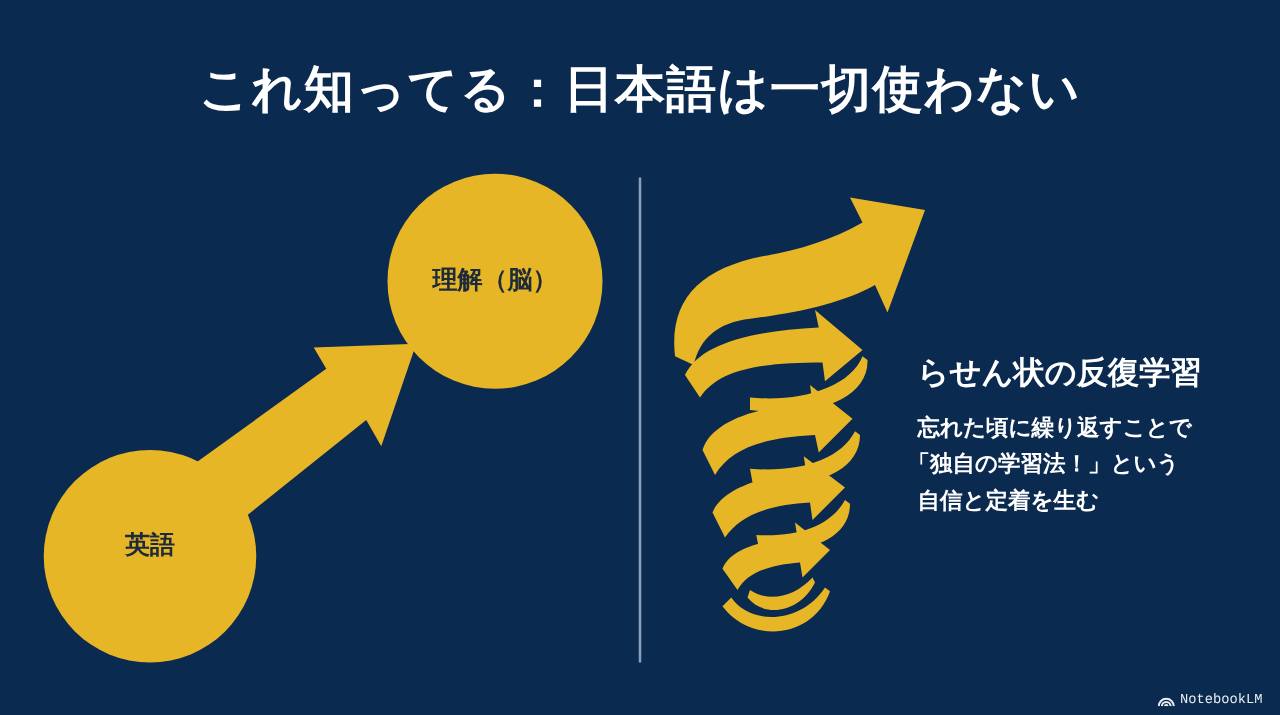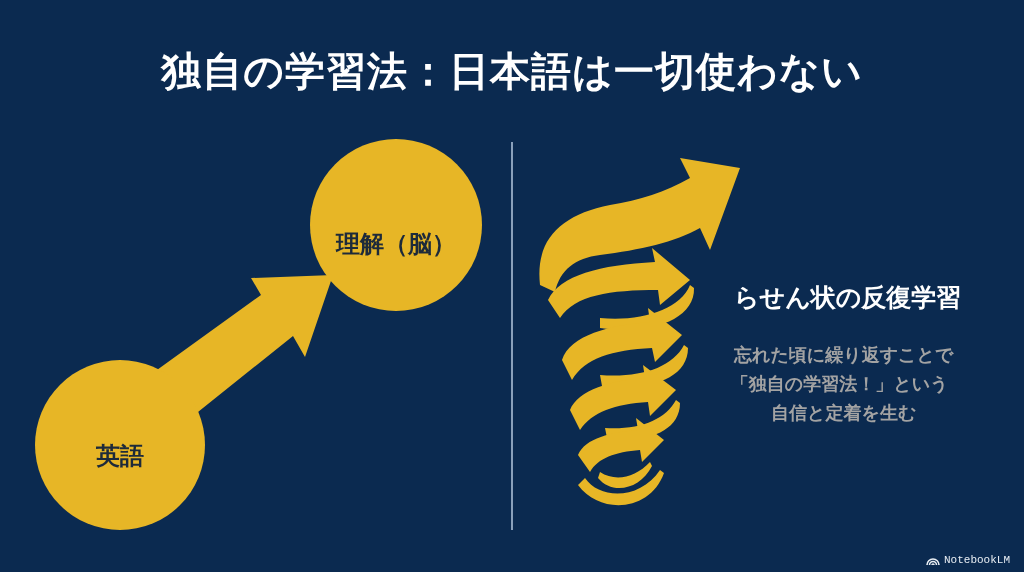--- a/index.html
+++ b/index.html
@@ -9,47 +9,46 @@
     font-family: "DejaVu Sans", "Liberation Sans", sans-serif;
     position: relative;
   }
   .title {
     position: absolute; left: 0; top: 44px; width: 1024px;
     text-align: center; color: #ffffff; font-size: 40px; font-weight: bold;
     letter-spacing: 1px;
   }
   svg.art { position: absolute; left: 0; top: 0; }
   .circle-label {
-    position: absolute; color: #1d2a3a; font-weight: bold; font-size: 24px;
+    position: absolute; color: #1d2a3a; font-weight: bold; font-size: 20px;
     text-align: center;
-    margin-top: 18px;
   }
   .divider {
     position: absolute; left: 511px; top: 142px; width: 2px; height: 388px;
     background: #8aa0bb;
   }
   .spiral-heading {
     position: absolute; left: 734px; top: 281px;
     color: #ffffff; font-size: 25px; font-weight: bold;
   }
   .spiral-desc {
-    position: absolute; left: 734px; top: 340px;
-    color: #a3a3a3; font-size: 18px; font-weight: bold; line-height: 29px; text-align: center;
+    position: absolute; left: 734px; top: 328px;
+    color: #ffffff; font-size: 18px; font-weight: bold; line-height: 29px;
   }
   .spiral-desc div { white-space: nowrap; }
   .brand {
     position: absolute; right: 14px; bottom: 6px;
     color: #e8edf3; font-size: 11px; font-family: Liberation Mono, monospace;
     display: flex; align-items: center; gap: 4px;
   }
 </style>
 </head>
 <body>
 
-<div class="title">独自の学習法：日本語は一切使わない</div>
+<div class="title">これ知ってる：日本語は一切使わない</div>
 
 <svg class="art" width="1024" height="572" viewBox="0 0 1024 572">
 
   <g>
     <polygon fill="#e7b626" points="150,375 261,295 251,278 333,275 305,357 293,336 198,412"></polygon>
   </g>
   <circle cx="120" cy="445" r="85" fill="#e7b626"></circle>
   <circle cx="396" cy="225" r="86" fill="#e7b626"></circle>
 
   <g fill="#e7b626">

